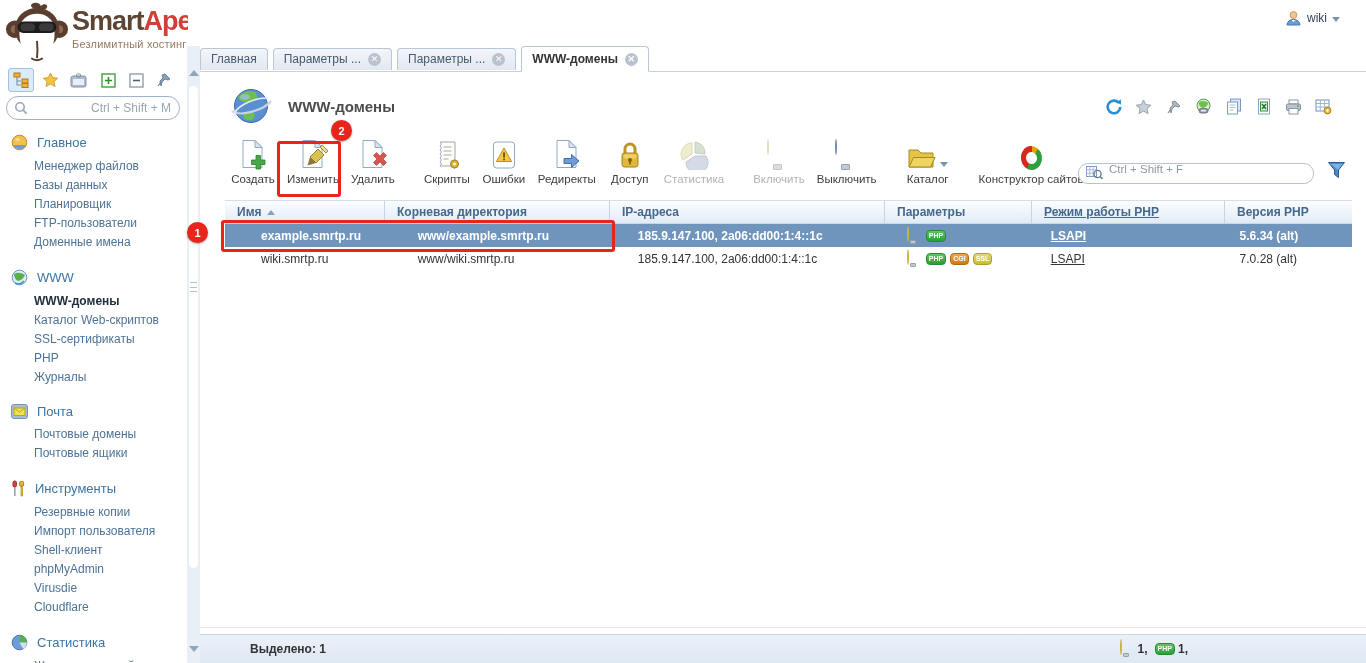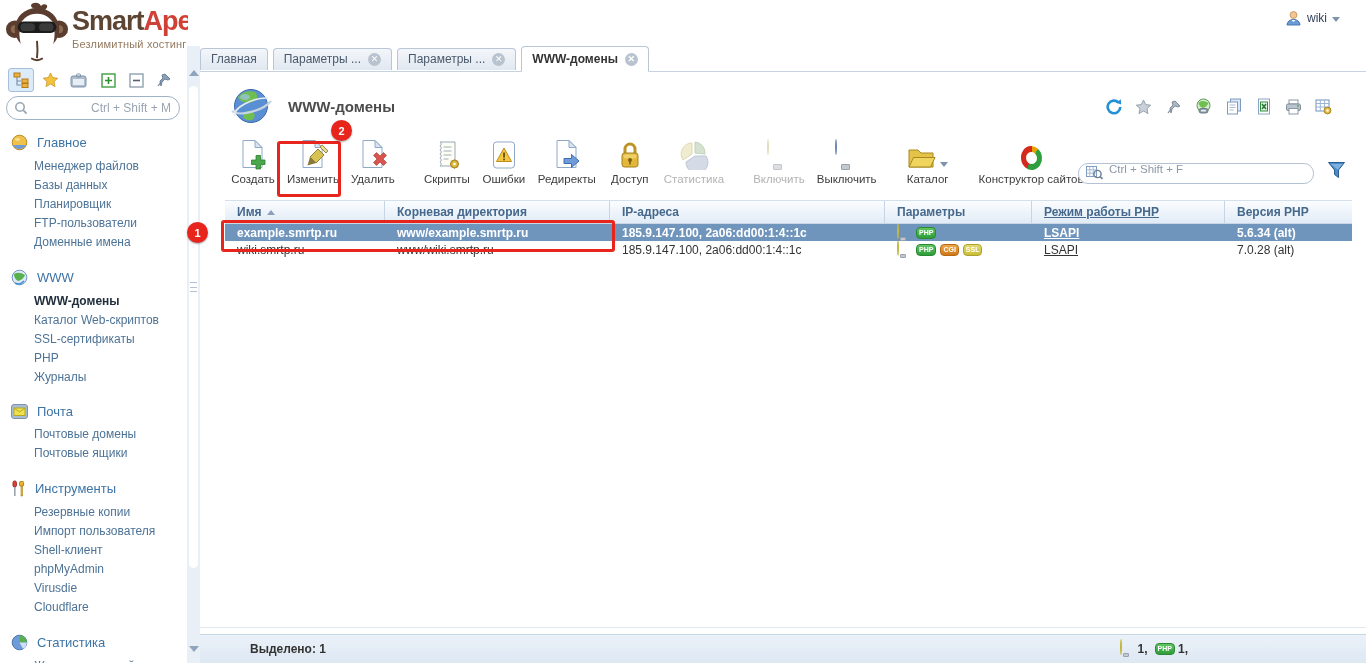--- a/index.html
+++ b/index.html
@@ -76,21 +76,21 @@
   .filterbox input::placeholder{color:#8d99a6;}
   .filterbox .fgrid{position:absolute;left:8px;top:4px;}
   .funnel{position:absolute;top:89px;right:20px;cursor:pointer;}
 
   
   .grid{position:absolute;left:25px;top:128px;width:1127px;}
   .g-header{display:flex;height:22px;background:linear-gradient(#fbfdff,#e1ebf6);border-top:1px solid #d4dfec;border-bottom:1px solid #c8d6e6;}
   .g-header .cell{display:flex;align-items:center;gap:5px;font-weight:bold;color:#45688c;border-right:1px solid #c6d4e4;box-sizing:border-box;padding:0 0 0 12px;cursor:pointer;}
   .g-header .cell:last-child{border-right:none;}
   .sort-asc{width:0;height:0;border-left:4px solid transparent;border-right:4px solid transparent;border-bottom:5px solid #8aa0ba;}
-  .g-row{display:flex;height:17px;background:#fff;color:#333;}
+  .g-row{display:flex;height:23px;background:#fff;color:#333;padding-left:24px;}
   .g-row .cell{display:flex;align-items:center;box-sizing:border-box;padding:0 0 0 12px;white-space:nowrap;overflow:hidden;}
   .g-row.selected{background:#7095bd;color:#fff;font-weight:bold;}
   .c0{width:160px;}.c1{width:225px;}.c2{width:275px;}.c3{width:147px;}.c4{width:193px;text-decoration:underline;}.c5{width:127px;}
   .badge{display:inline-block;min-width:17px;padding:1px 2px;margin-left:4px;border-radius:4px;font-size:7px;font-weight:bold;color:#fff;text-align:center;line-height:8px;box-sizing:border-box;}
   .b-php{background:linear-gradient(#63c464,#2e9d39);border:1px solid #2a8a33;}
   .b-cgi{background:linear-gradient(#eda94a,#d07818);border:1px solid #b56812;}
   .b-ssl{background:linear-gradient(#e3da72,#c9bd35;);background:linear-gradient(#e3da72,#c9bd35);border:1px solid #aca12c;}
   .bulb-s{position:relative;width:13px;height:17px;margin-right:2px;}
   .bulb-s .glass{width:12px;height:12px;border-radius:50%;background:radial-gradient(circle at 40% 35%,#ffffc9,#f0e462 70%,#d8c94e);border:1px solid #c4b83e;box-sizing:border-box;}
   .bulb-s .base{position:absolute;left:3px;bottom:0;width:6px;height:4px;background:#c3c9d1;border:1px solid #98a2ad;border-radius:1px;box-sizing:border-box;}

